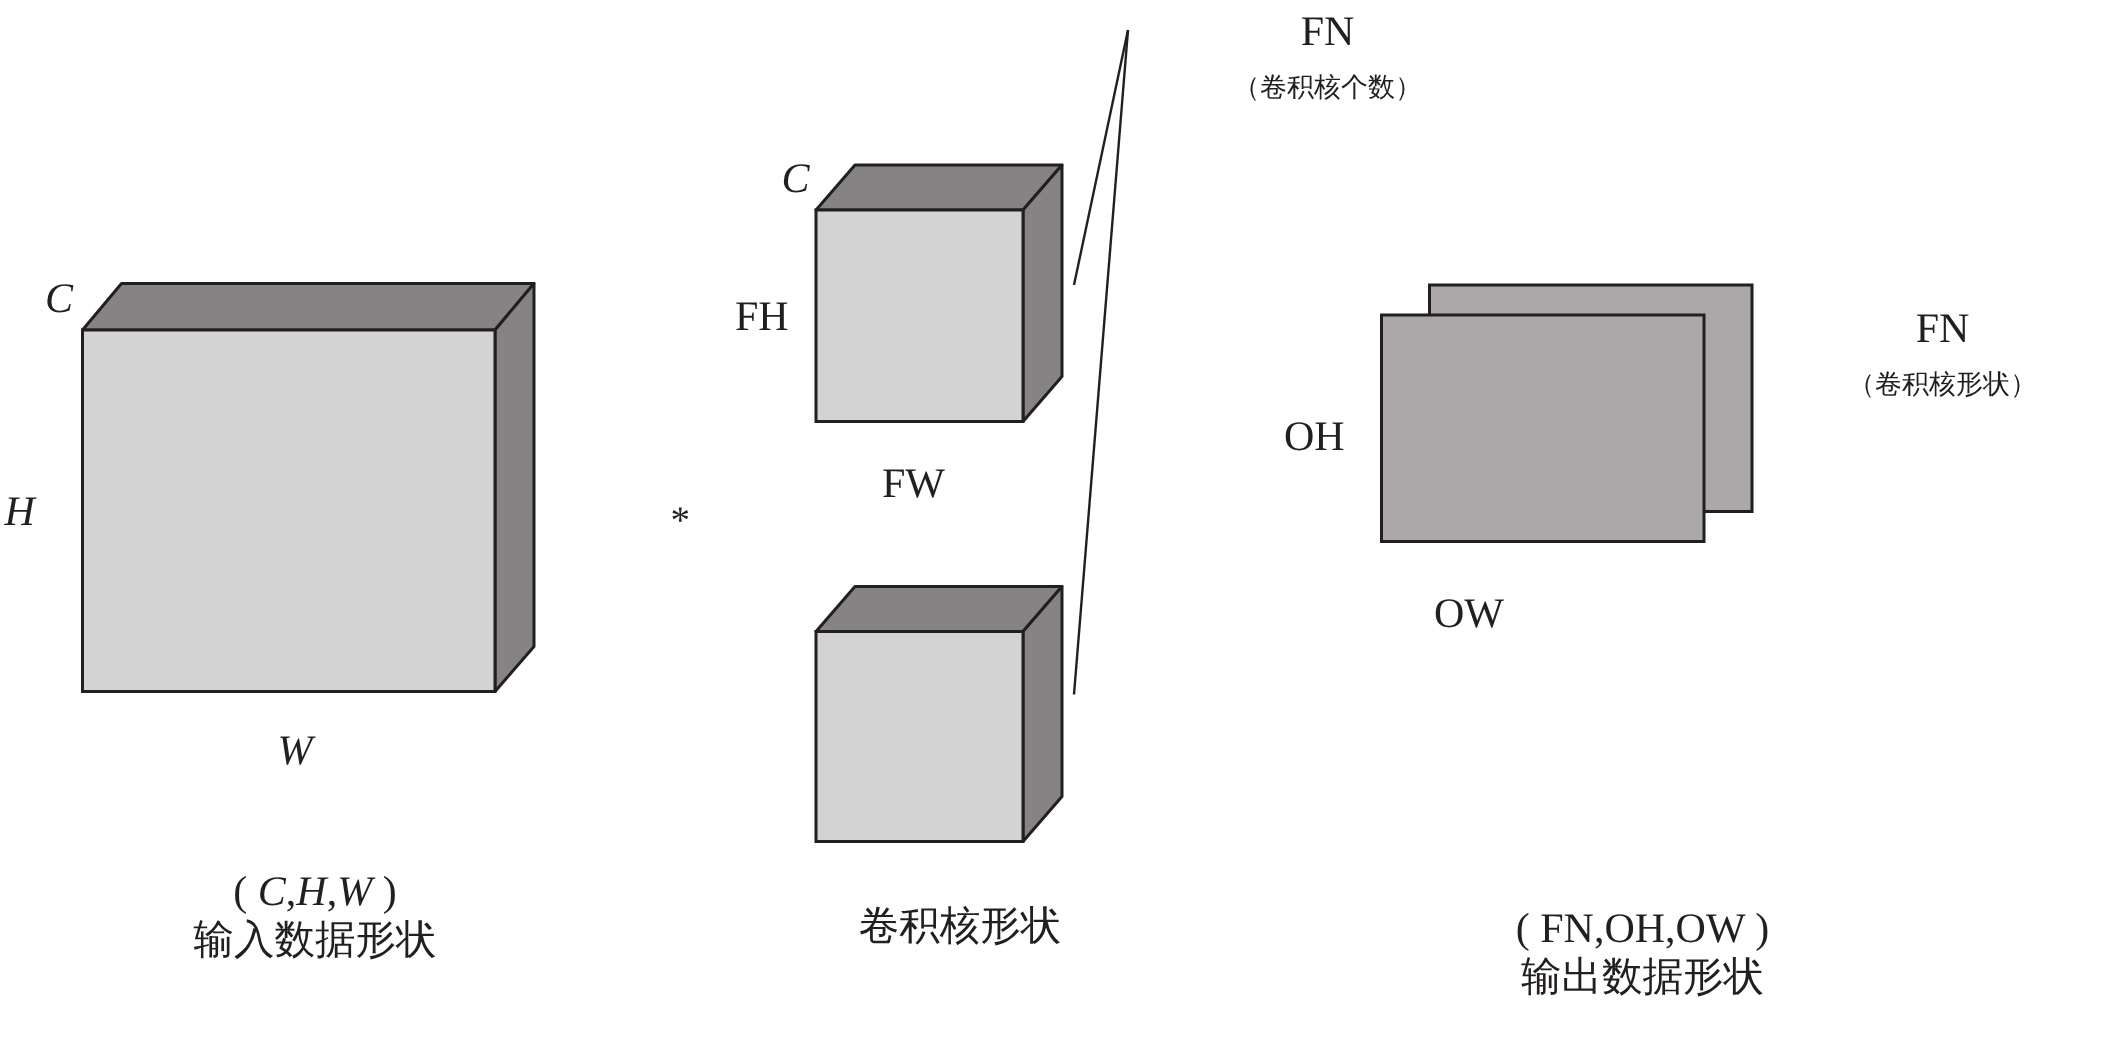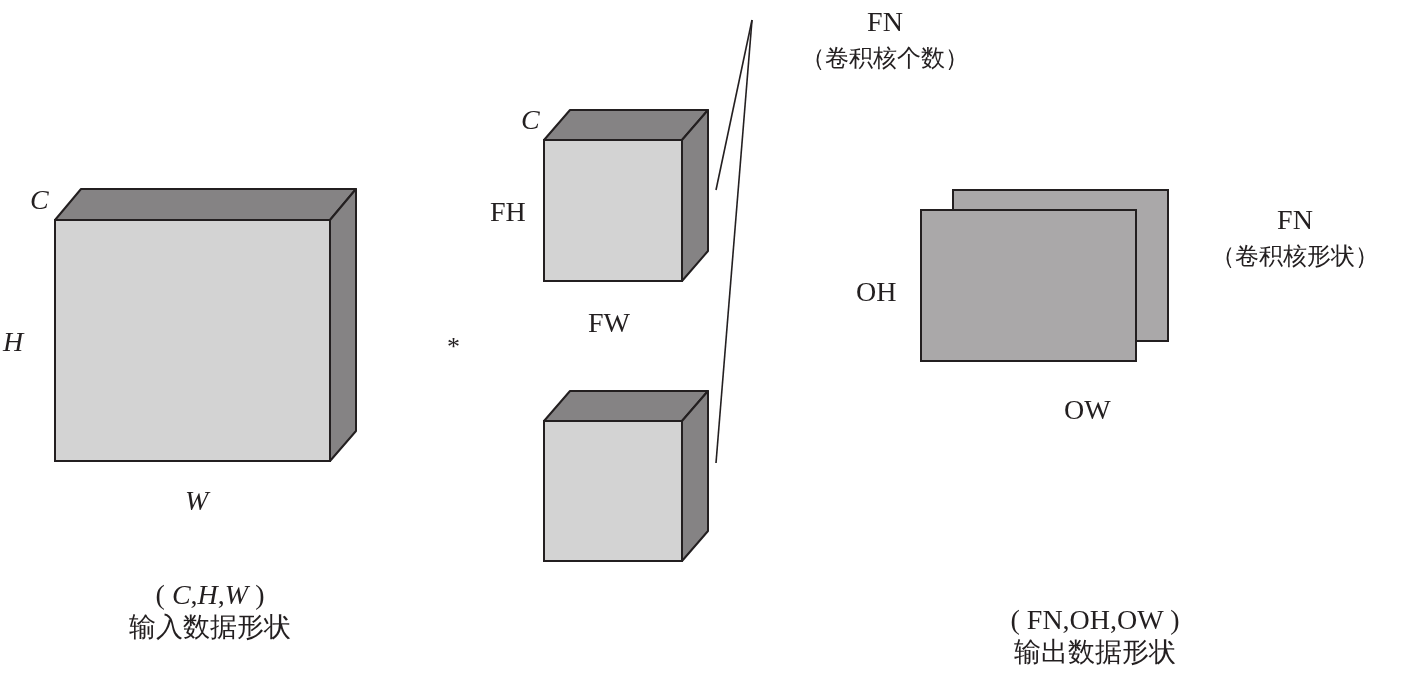--- a/index.html
+++ b/index.html
@@ -4,21 +4,21 @@
   <style>
     html, body { margin: 0; padding: 0; background: #ffffff; }
     body { width: 1402px; height: 700px; position: relative; overflow: hidden;
            font-family: "Liberation Serif", "DejaVu Serif", serif; color: #231f20; }
     svg#diagram { position: absolute; left: 0; top: 0; }
     .lbl { position: absolute; white-space: nowrap; font-size: 28px; line-height: 1; color: #231f20; }
     .it { font-style: italic; }
     .cap { position: absolute; text-align: center; font-size: 28px; line-height: 34px; white-space: nowrap; }
     .cap .zh { font-family: Liberation Mono, monospace; font-size: 27px; }
     .fn-note { position: absolute; text-align: center; font-size: 28px; line-height: 36px; white-space: nowrap; }
-    .fn-note .zh { font-family: Liberation Sans, sans-serif; font-size: 24px; }
+    .fn-note .zh { font-family: Liberation Sans, sans-serif; font-size: 18px; }
   </style>
 </head>
 <body>
 
 <svg id="diagram" width="1402" height="700" viewBox="0 0 1402 700" xmlns="http://www.w3.org/2000/svg">
 
   <g>
     <polygon class="side" points="55,220 81,189 356,189 330,220" fill="#858384" stroke="#231f20" stroke-width="2" stroke-linejoin="round"></polygon>
     <polygon class="side" points="330,220 356,189 356,431 330,461" fill="#858384" stroke="#231f20" stroke-width="2" stroke-linejoin="round"></polygon>
     <rect class="front" x="55" y="220" width="275" height="241" fill="#d3d3d3" stroke="#231f20" stroke-width="2"></rect>
@@ -56,33 +56,34 @@
 <div class="lbl it" style="left:521px; top:106px;">C</div>
 <div class="lbl" style="left:490px; top:198px;">FH</div>
 <div class="lbl" style="left:588px; top:309px;">FW</div>
 
 <div class="fn-note" style="left:770px; top:4px; width:230px;">
   <div>FN</div>
   <div class="zh">（卷积核个数）</div>
 </div>
 
 <div class="lbl" style="left:856px; top:278px;">OH</div>
-<div class="lbl" style="left:1064px; top:396px;">OW</div>
+<div class="lbl" style="left:956px; top:396px;">OW</div>
 
 <div class="fn-note" style="left:1200px; top:202px; width:190px;">
   <div>FN</div>
   <div class="zh">（卷积核形状）</div>
 </div>
 
 <div class="cap" style="left:95px; top:578px; width:230px;">
   <div>
     <span>( </span><span class="it">C</span><span>,</span><span class="it">H</span><span>,</span><span class="it">W</span><span> )</span>
   </div>
   <div class="zh">输入数据形状</div>
 </div>
 
 <div class="cap" style="left:515px; top:603px; width:250px;">
+  <div class="zh">卷积核形状</div>
 </div>
 
 <div class="cap" style="left:980px; top:603px; width:230px;">
   <div>( FN,OH,OW )</div>
   <div class="zh">输出数据形状</div>
 </div>
 
 </body></html>

